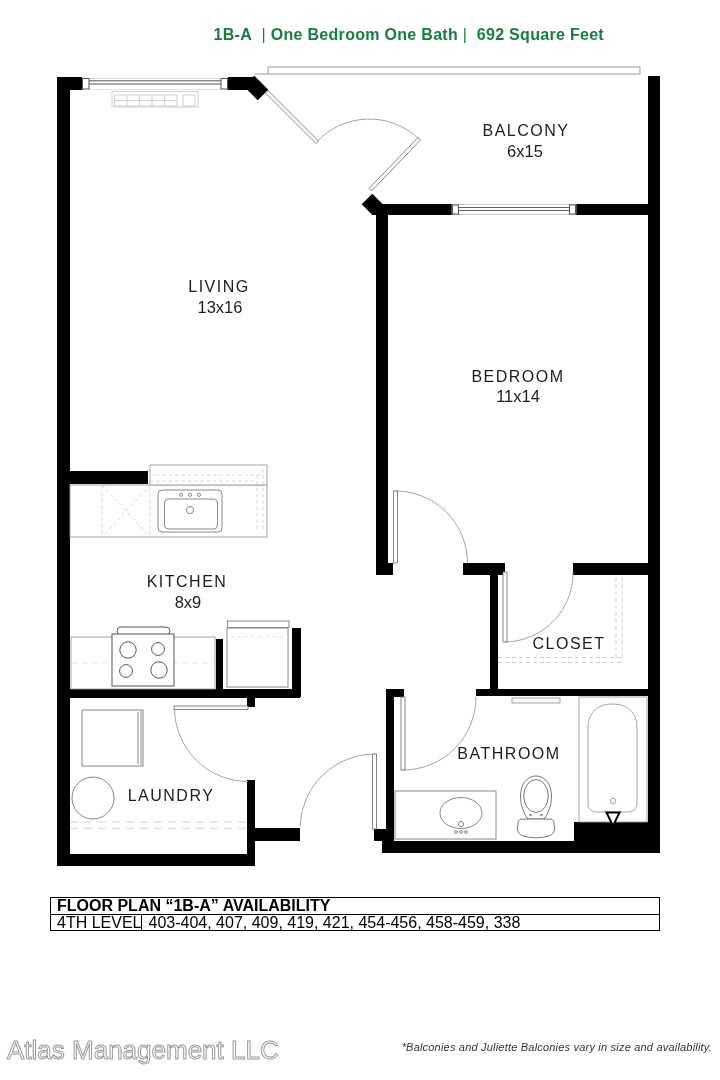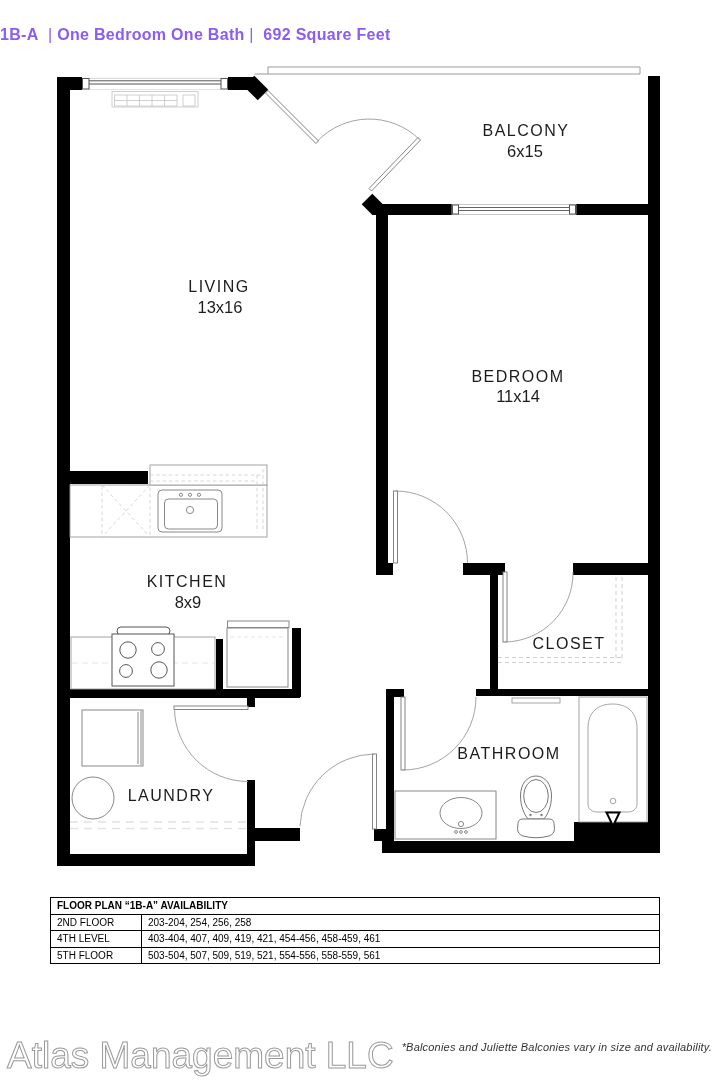--- a/index.html
+++ b/index.html
@@ -1,25 +1,25 @@
 <!DOCTYPE html>
 <html><head>
 <meta charset="utf-8">
 <style>
   html,body{margin:0;padding:0;background:#fff;}
   body{width:720px;height:1080px;position:relative;font-family:"Liberation Sans",sans-serif;overflow:hidden;}
   #plan{position:absolute;left:0;top:0;}
   .lbl{fill:#1c1c1c;font-family:"Liberation Sans",sans-serif;font-size:16px;letter-spacing:1.5px;}
   .dim{fill:#1c1c1c;font-family:"Liberation Sans",sans-serif;font-size:16.5px;letter-spacing:0px;}
-  #title{position:absolute;left:0;top:26px;width:604px;text-align:left;font-size:16px;font-weight:bold;color:#8b5cf6;letter-spacing:0.3px;}
-  #avail{position:absolute;left:50px;top:897px;width:610px;border-collapse:collapse;font-size:10px;color:#000;border:1px solid #000;}
+  #title{position:absolute;left:0;top:26px;width:604px;text-align:right;font-size:16px;font-weight:bold;color:#15803d;letter-spacing:0.3px;}
+  #avail{position:absolute;left:50px;top:897px;width:610px;border-collapse:collapse;font-size:16px;color:#000;border:1px solid #000;}
   #avail td{border:1px solid #000;padding:0 0 0 6px;height:15.6px;line-height:15.6px;white-space:nowrap;}
   #avail .b{font-weight:bold;}
   #avail .c1{width:84px;}
-  #watermark{position:absolute;left:7px;top:1035px;font-size:37px;letter-spacing:0px;color:rgba(255,255,255,0);-webkit-text-stroke:1px #999;white-space:nowrap;z-index:5;}
+  #watermark{position:absolute;left:7px;top:1035px;font-size:26px;letter-spacing:0px;color:rgba(255,255,255,0);-webkit-text-stroke:1px #999;white-space:nowrap;z-index:5;}
   #footnote{position:absolute;left:0;top:1041px;width:712px;text-align:right;font-style:italic;font-size:11px;letter-spacing:0.2px;color:#333;z-index:6;}
 </style>
 </head>
 <body>
 
 <div id="title">1B-A&nbsp; <span style="font-weight:400">|</span> One Bedroom One Bath <span style="font-weight:400">|</span>&nbsp; 692 Square Feet</div>
 
 <svg id="plan" width="720" height="1080" viewBox="0 0 720 1080">
 
   <g>
@@ -346,29 +346,21 @@
       <text class="lbl" x="171" y="801" text-anchor="middle">LAUNDRY</text>
     </g>
 </svg>
 
 <table id="avail">
   <tbody>
       <tr>
         <td class="b" colspan="2">FLOOR PLAN “1B-A” AVAILABILITY</td>
       </tr>
   <tr>
-        <td class="c1">2ND FLOOR</td>
-        <td>203-204, 254, 256, 258</td>
-      </tr>
-  <tr>
         <td class="c1">4TH LEVEL</td>
-        <td>403-404, 407, 409, 419, 421, 454-456, 458-459, 461</td>
-      </tr>
-  <tr>
-        <td class="c1">5TH FLOOR</td>
-        <td>503-504, 507, 509, 519, 521, 554-556, 558-559, 561</td>
+        <td>403-404, 407, 409, 419, 421, 454-456, 458-459, 338</td>
       </tr>
 </tbody>
   </table>
 
 <div id="watermark">Atlas Management LLC</div>
 
 <div id="footnote">*Balconies and Juliette Balconies vary in size and availability.</div>
 
 </body></html>

